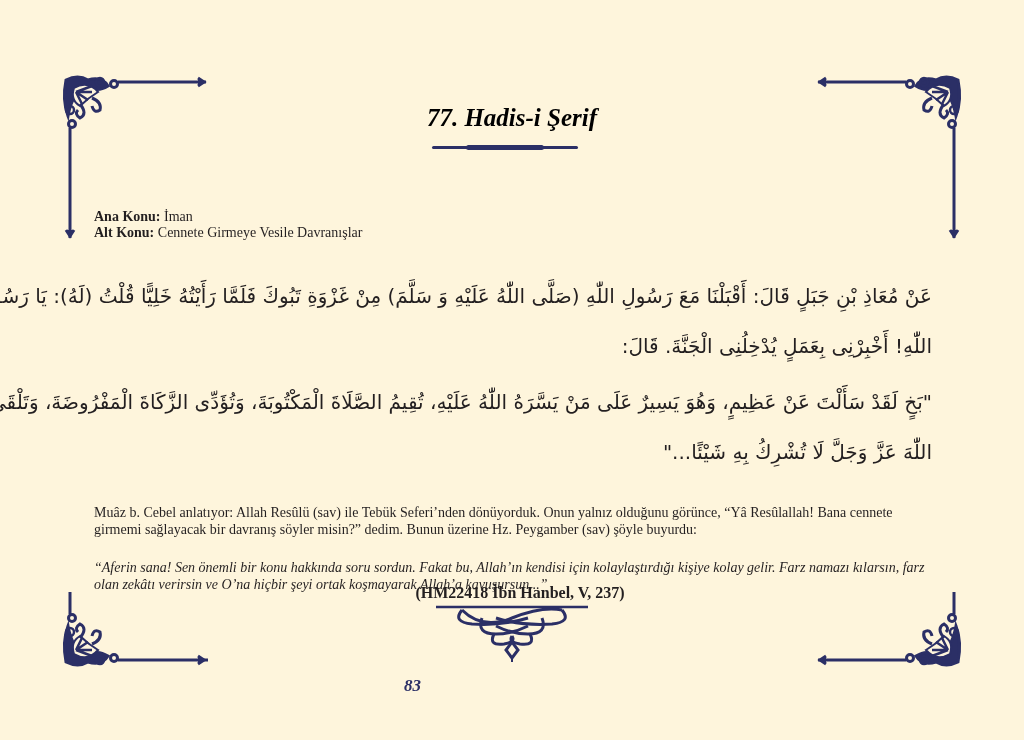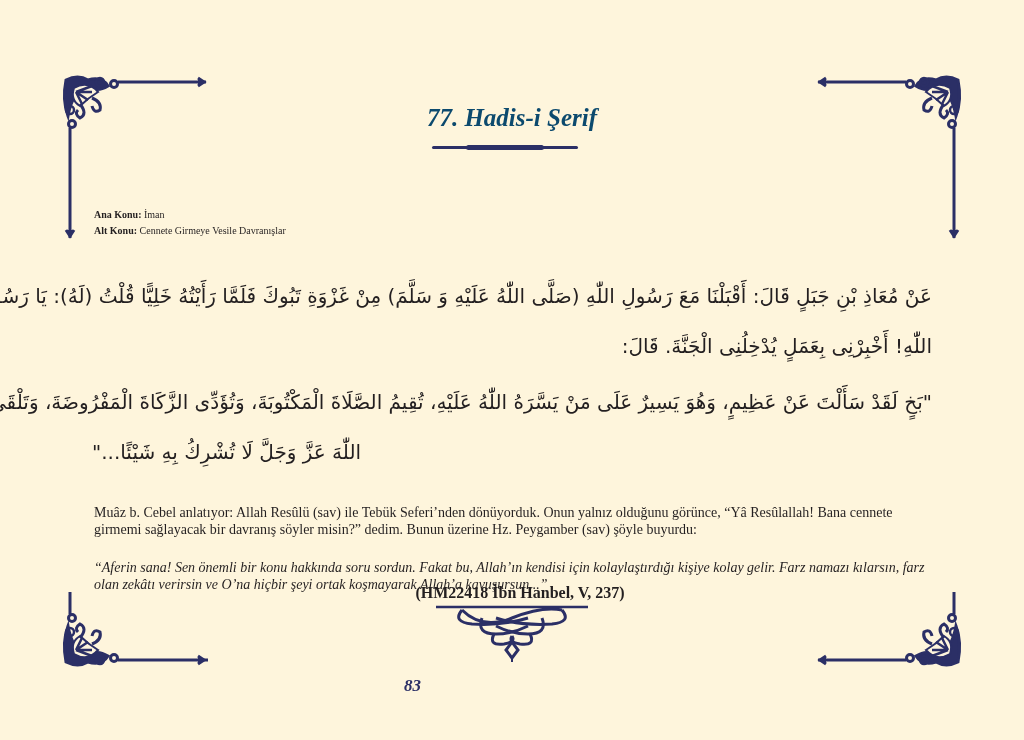--- a/index.html
+++ b/index.html
@@ -3,32 +3,32 @@
 <meta charset="utf-8">
 <style>
   html,body{margin:0;padding:0;}
   body{width:1024px;height:740px;background:#fef5dc;position:relative;overflow:hidden;font-family:"Liberation Serif","DejaVu Serif",serif;color:#231f20;}
   .corner{position:absolute;width:150px;height:180px;}
   .corner svg{width:100%;height:100%;display:block;}
   #c-tl{left:58px;top:70px;}
   #c-tr{left:816px;top:70px;transform:scaleX(-1);}
   #c-bl{left:58px;top:492px;transform:scaleY(-1);}
   #c-br{left:816px;top:492px;transform:scale(-1,-1);}
-  .title{position:absolute;left:0;width:1024px;top:104px;text-align:center;font-size:25px;font-weight:bold;font-style:italic;color:#0c4a6e;}
+  .title{position:absolute;left:0;width:1024px;top:104px;text-align:center;font-size:25px;font-weight:bold;font-style:italic;color:#000000;}
   .title-rule{position:absolute;left:432px;top:146px;width:146px;height:3px;background:#2b2f66;border-radius:2px;}
   .title-rule:after{content:"";position:absolute;left:34px;top:-1px;width:78px;height:5px;background:#2b2f66;border-radius:3px;}
-  .meta{position:absolute;left:94px;font-size:10px;text-align:center;}
+  .meta{position:absolute;left:94px;font-size:14px;text-align:center;}
   .meta b{font-weight:bold;}
   #meta1{top:209px;}
   #meta2{top:225px;}
   .arabic{position:absolute;right:92px;direction:rtl;text-align:right;font-family:"DejaVu Sans",sans-serif;font-size:20px;color:#231f20;white-space:nowrap;}
   #ar1{top:284px;left:92px;text-align:justify;text-align-last:justify;}
   #ar2{top:334px;}
   #ar3{top:390px;left:92px;text-align:justify;text-align-last:justify;}
-  #ar4{top:440px;left:92px;text-align:left;right:92px;}
+  #ar4{top:440px;left:92px;text-align:right;right:92px;}
   .tr{position:absolute;left:94px;width:848px;font-size:14px;line-height:17px;}
   #tr1{top:481px;margin-top:23px;}
   #tr2{top:521px;font-style:italic;margin-top:38px;}
   .source{position:absolute;left:0;width:1024px;top:584px;text-align:center;font-size:16px;font-weight:bold;margin-left:8px;}
   .bottom-orn{position:absolute;left:432px;top:604px;width:160px;height:58px;}
   .pageno{position:absolute;left:0;width:825px;top:676px;text-align:center;font-size:17px;font-weight:bold;font-style:italic;color:#2b2f66;}
 </style>
 </head>
 <body>
 

